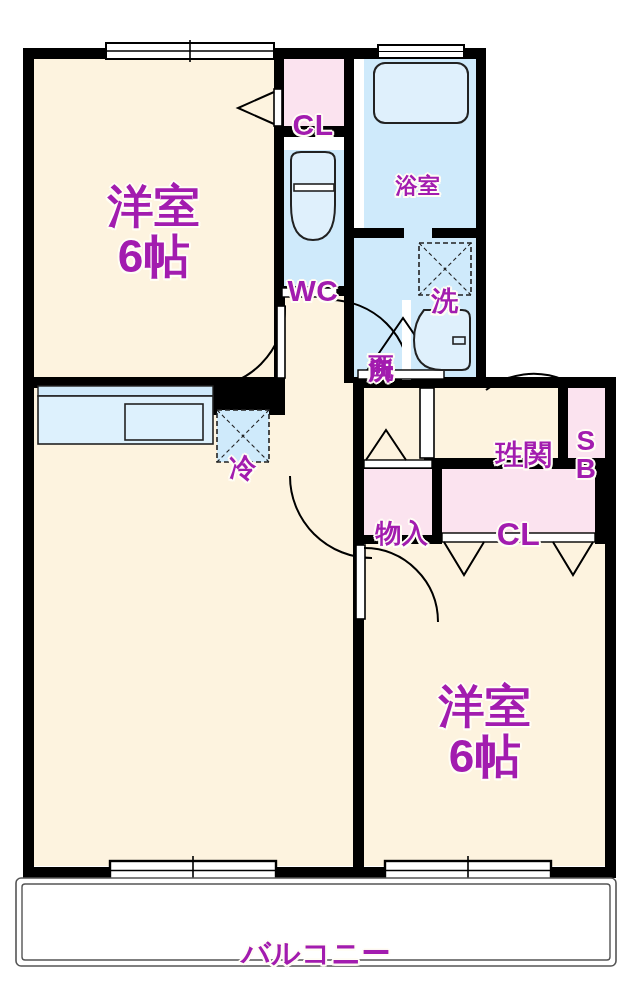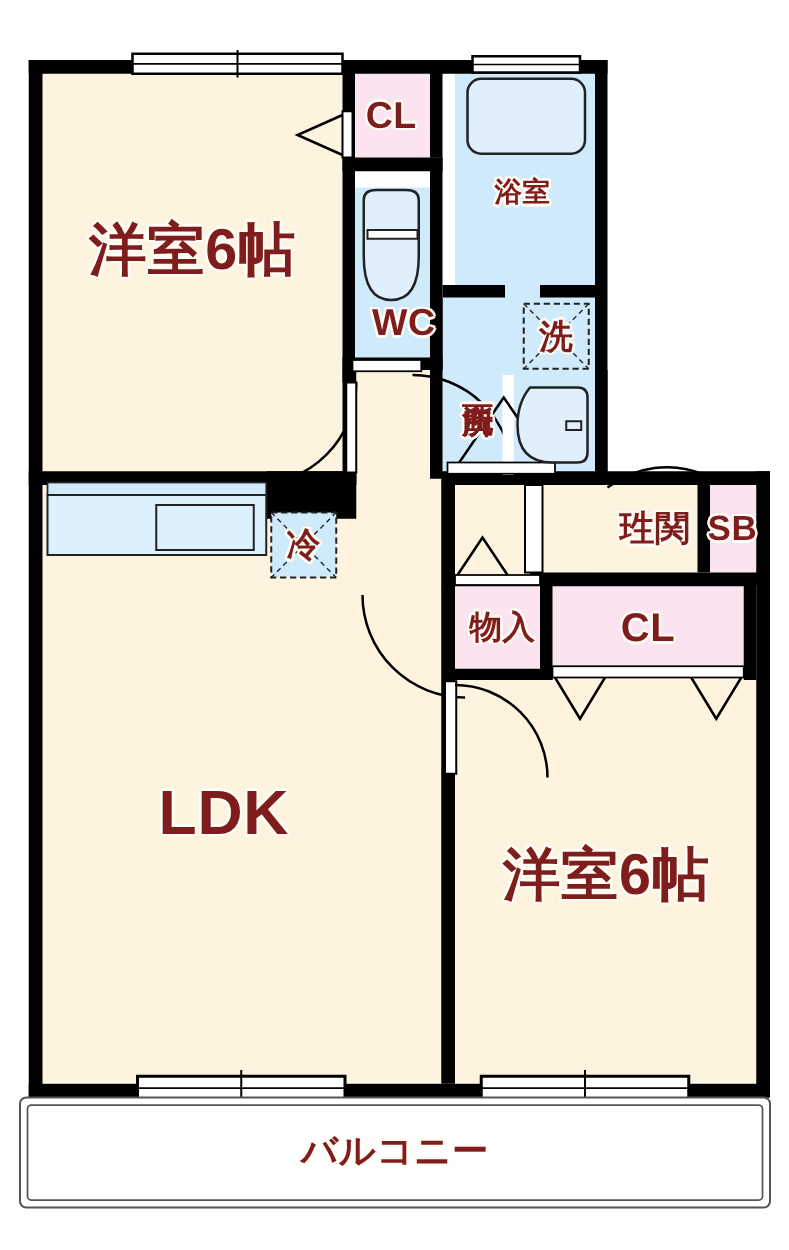--- a/index.html
+++ b/index.html
@@ -1,25 +1,25 @@
 <!DOCTYPE html>
 <html><head>
 <meta charset="utf-8">
 <style>
   html,body{margin:0;padding:0;background:#ffffff;}
   body{width:631px;height:1000px;position:relative;overflow:hidden;
        font-family:"Liberation Sans","DejaVu Sans",sans-serif;}
   #plan{position:absolute;left:0;top:0;width:631px;height:1000px;}
   .lbl{position:absolute;display:flex;align-items:center;justify-content:center;
-       text-align:center;color:#7f1d1d;font-weight:700;line-height:1.08;
+       text-align:center;color:#a21caf;font-weight:700;line-height:1.08;
        letter-spacing:.5px;pointer-events:none;
        text-shadow:
          2px 0 #fffdf5,-2px 0 #fffdf5,0 2px #fffdf5,0 -2px #fffdf5,
-         1.5px 1.5px #fffdf5,-1.5px 1.5px #fffdf5,1.5px -1.5px #fffdf5,-1.5px -1.5px #fffdf5;}
-  .lbl.two{}
+         1.5px 1.5px #fffdf5,-1.5px 1.5px #fffdf5,1.5px -1.5px #fffdf5,-1.5px -1.5px #fffdf5; margin-top: 32px;}
+  .lbl.two{flex-direction:column;}
   .lbl.vert{writing-mode:vertical-rl;text-orientation:upright;}
 </style>
 </head>
 <body>
 
 <svg id="plan" viewBox="0 0 631 1000" xmlns="http://www.w3.org/2000/svg">
 
   <g>
 
     <rect x="34" y="59" width="240" height="318" fill="#fdf3df"></rect>
@@ -214,33 +214,32 @@
     <rect x="22" y="884" width="588" height="76" rx="3" ry="3" fill="#ffffff" stroke="#555" stroke-width="1.4"></rect>
   </g>
 </svg>
 
 <div class="lbl two" style="left:34px;top:130px;width:240px;height:140px;font-size:46px;">
   <span>洋室</span>
   <span>6帖</span>
 </div>
 
 <div class="lbl two" style="left:34px;top:585px;width:290px;height:130px;font-size:50px;">
-  <span>LDK</span>
 </div>
 
 <div class="lbl two" style="left:368px;top:630px;width:234px;height:140px;font-size:46px;">
   <span>洋室</span>
   <span>6帖</span>
 </div>
 
 <div class="lbl" style="left:364px;top:134px;width:108px;height:40px;font-size:22px;">浴室</div>
 
 <div class="lbl vert" style="left:360px;top:244px;width:42px;height:120px;font-size:25px;">洗面所</div>
 
-<div class="lbl" style="left:292px;top:240px;width:62px;height:38px;font-size:30px;">WC</div>
+<div class="lbl" style="left:282px;top:240px;width:62px;height:38px;font-size:30px;">WC</div>
 
 <div class="lbl" style="left:479px;top:402px;width:90px;height:42px;font-size:28px;">珄関</div>
 
 <div class="lbl" style="left:16px;top:894px;width:600px;height:56px;font-size:29px;">バルコニー</div>
 
 <div class="lbl" style="left:282px;top:72px;width:62px;height:42px;font-size:30px;">CL</div>
 
 <div class="lbl" style="left:442px;top:480px;width:153px;height:44px;font-size:32px;">CL</div>
 
 <div class="lbl" style="left:364px;top:480px;width:76px;height:42px;font-size:26px;">物入</div>

